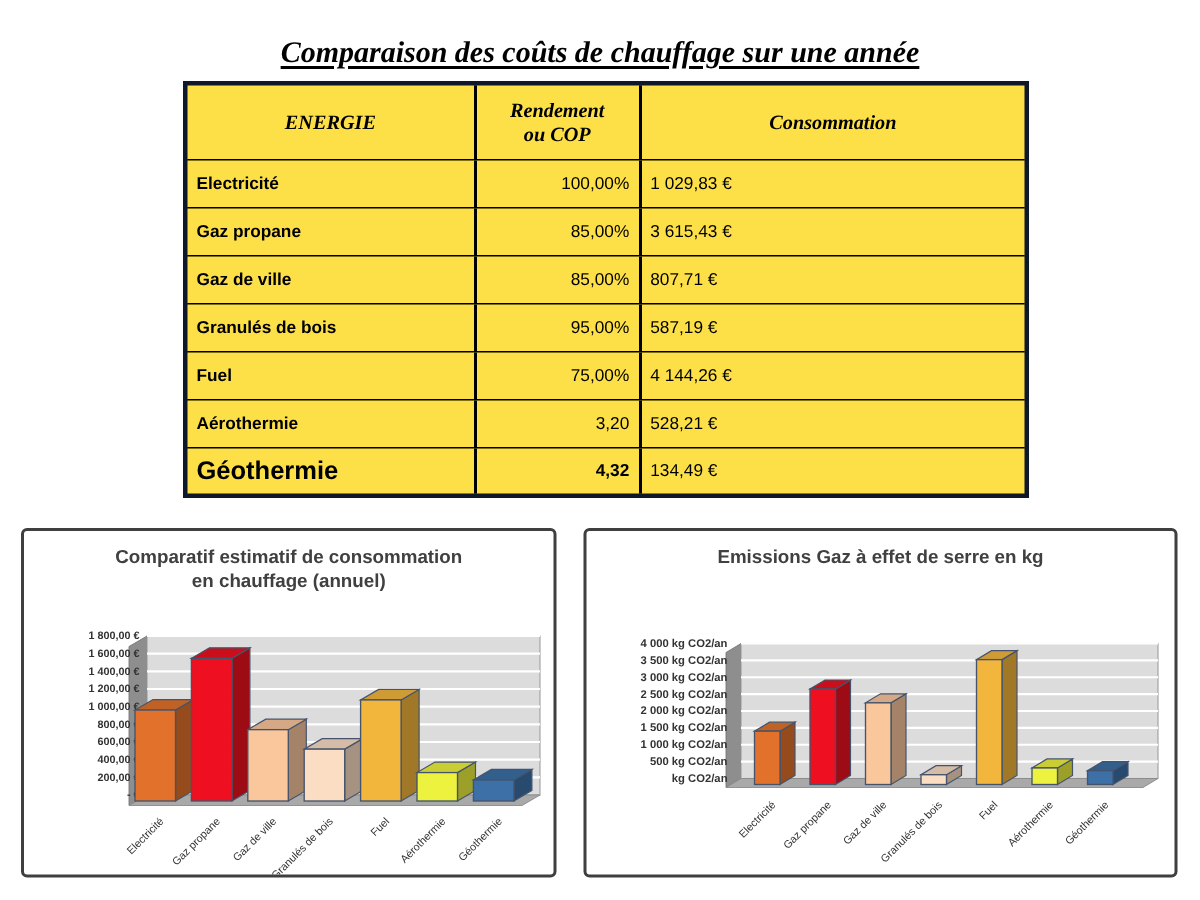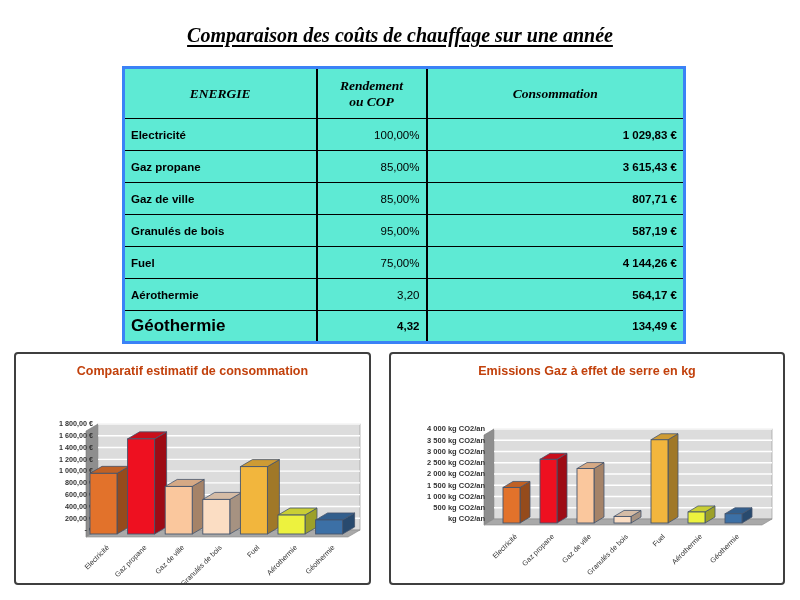--- a/index.html
+++ b/index.html
@@ -7,49 +7,49 @@
   #stage { position:relative; width:800px; height:496px; background:#fff; }
 
   .page-title {
     position:absolute; left:0; top:24px; width:800px; text-align:center;
     font-family:"Liberation Serif", serif; font-weight:bold; font-style:italic;
     font-size:20px; color:#000;
   }
   .page-title span { text-decoration:underline; text-decoration-thickness:2px; text-underline-offset:3px; }
 
   table.energy {
-    position:absolute; left:122px; top:66px; width:561px; height:278px;
-    border-collapse:collapse; table-layout:fixed; background:#5eead4;
-    border:3px solid #3b82f6;
+    position:absolute; left:122px; top:54px; width:561px; height:278px;
+    border-collapse:collapse; table-layout:fixed; background:#fde047;
+    border:3px solid #0f172a;
   }
   table.energy th, table.energy td {
     border:1.5px solid #000; border-left-width:2px; border-right-width:2px;
     padding:2px 6px; color:#000; overflow:hidden;
   }
   table.energy thead tr { height:51px; }
   table.energy tbody tr { height:32px; }
   table.energy th {
     font-family:"Liberation Serif", serif; font-weight:bold; font-style:italic;
     font-size:13.5px; text-align:center; vertical-align:middle;
   }
   td.c-energy { font-weight:bold; font-size:11.5px; text-align:left; vertical-align:middle; }
   td.c-eff    { font-size:11.5px; text-align:right; vertical-align:middle; }
-  td.c-cons   { font-weight:bold; font-size:11.5px; text-align:right; vertical-align:middle; }
+  td.c-cons   { font-weight:normal; font-size:11.5px; text-align:left; vertical-align:middle; }
   tr.row-large td.c-energy { font-size:17px; }
   tr.row-large td.c-eff    { font-weight:bold; }
 
   .chart-panel {
     position:absolute; background:#fff;
     border:2px solid #3f3f3f; border-radius:4px;
   }
   #chart-left  { left:14px;  top:352px; width:357px; height:233px; }
   #chart-right { left:389px; top:352px; width:396px; height:233px; }
   .chart-title {
     position:absolute; left:0; top:9px; width:100%; text-align:center;
-    font-weight:bold; font-size:12.5px; line-height:1.3; color:#c2410c;
+    font-weight:bold; font-size:12.5px; line-height:1.3; color:#404040;
   }
   .chart-svg { position:absolute; left:0; top:0; width:100%; height:100%; }
 </style>
 </head>
 <body>
 
 <div id="stage">
 
   <div class="page-title">
     <span>Comparaison des coûts de chauffage sur une année</span>
@@ -93,21 +93,21 @@
           <td class="c-cons">587,19 €</td>
         </tr>
         <tr>
           <td class="c-energy">Fuel</td>
           <td class="c-eff">75,00%</td>
           <td class="c-cons">4 144,26 €</td>
         </tr>
         <tr>
           <td class="c-energy">Aérothermie</td>
           <td class="c-eff">3,20</td>
-          <td class="c-cons">564,17 €</td>
+          <td class="c-cons">528,21 €</td>
         </tr>
         <tr class="row-large">
           <td class="c-energy">Géothermie</td>
           <td class="c-eff">4,32</td>
           <td class="c-cons">134,49 €</td>
         </tr>
       </tbody>
   </table>
 
   <div id="chart-left" class="chart-panel">
@@ -172,20 +172,21 @@
         <text x="281.5" y="194" text-anchor="end" font-size="7.2" fill="#333" transform="rotate(-45 281.5 194)">Aérothermie</text>
         <g>
           <polygon points="326.6,165.9614777777778 338.6,158.9614777777778 338.6,173 326.6,180" fill="#284a6e" stroke="#45546C" stroke-width="0.8"></polygon>
           <polygon points="299.6,165.9614777777778 326.6,165.9614777777778 338.6,158.9614777777778 311.6,158.9614777777778" fill="#335f8d" stroke="#45546C" stroke-width="0.8"></polygon>
           <rect x="299.6" y="165.9614777777778" width="27" height="14.038522222222221" fill="#3C70A6" stroke="#45546C" stroke-width="0.9"></rect>
         </g>
         <text x="319.1" y="194" text-anchor="end" font-size="7.2" fill="#333" transform="rotate(-45 319.1 194)">Géothermie</text>
       </svg>
     <div class="chart-title">
       <div>Comparatif estimatif de consommation</div>
+      <div>en chauffage (annuel)</div>
     </div>
   </div>
 
   <div id="chart-right" class="chart-panel">
     <svg class="chart-svg" id="svg-right" viewBox="0 0 392 229">
         <polygon points="103,75 103,165 93,171 93,81" fill="#8E8E8E" stroke="#777" stroke-width="0.6"></polygon>
         <rect x="103" y="75" width="278" height="90" fill="#DCDCDC" stroke="#9a9a9a" stroke-width="0.7"></rect>
         <polygon points="103,165 381,165 371,171 93,171" fill="#A9A9A9" stroke="#8a8a8a" stroke-width="0.6"></polygon>
         <line x1="103" y1="75" x2="381" y2="75" stroke="#FFFFFF" stroke-width="1.4"></line>
         <text x="94" y="77.3" text-anchor="end" font-size="7.5" font-weight="bold" fill="#333333">4 000 kg CO2/an</text>

